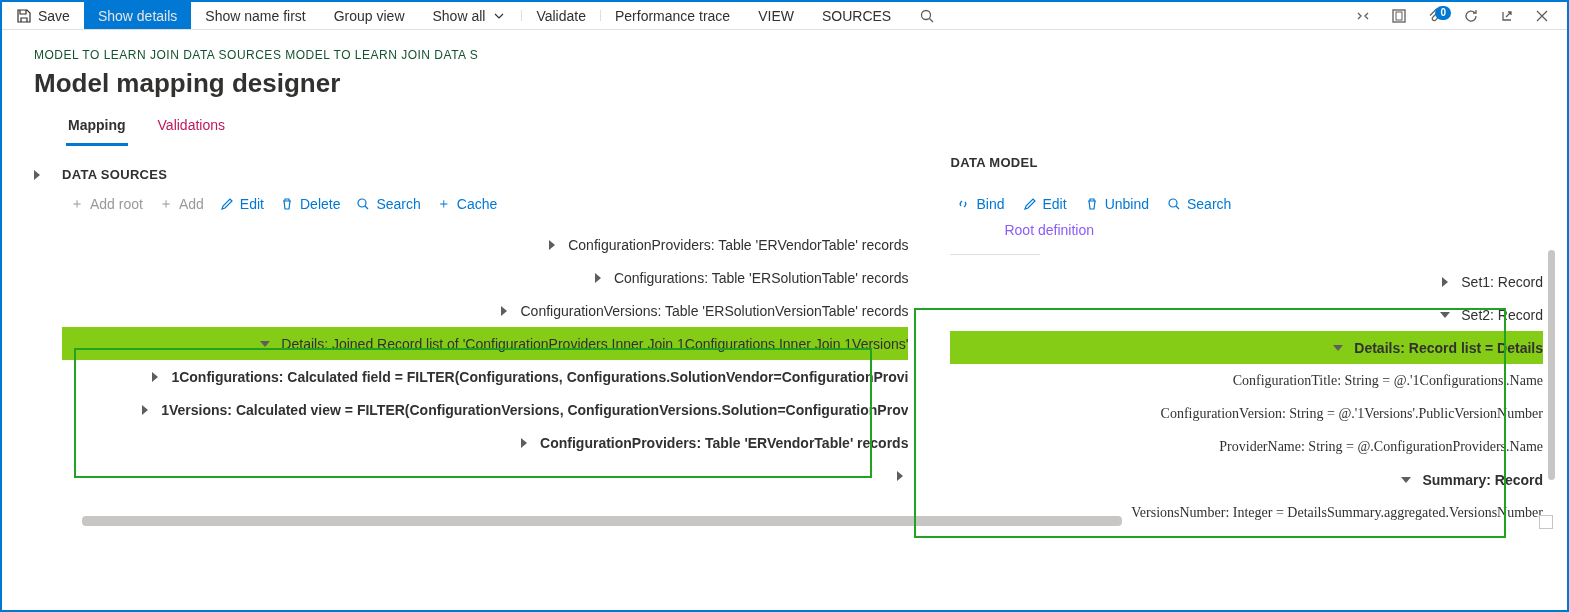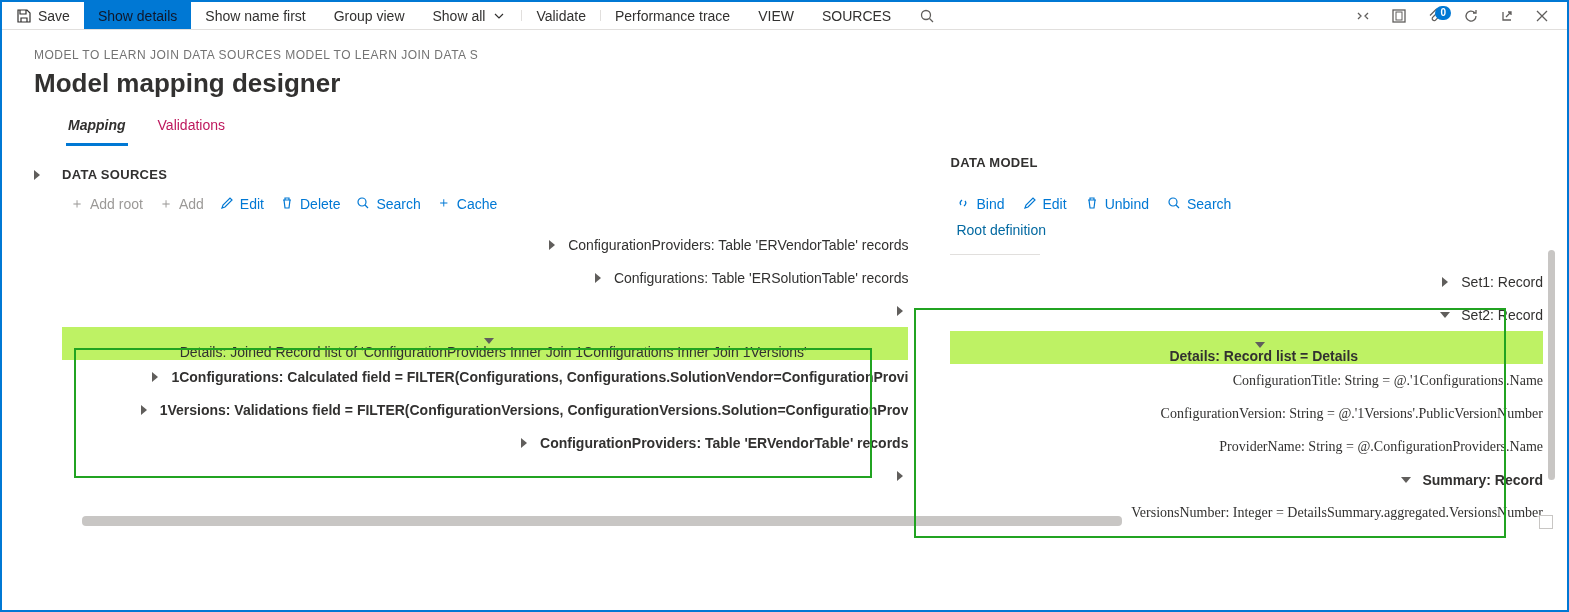--- a/index.html
+++ b/index.html
@@ -2,72 +2,72 @@
 <html><head>
 <meta charset="utf-8">
 <style>
   * { box-sizing: border-box; }
   html, body { margin:0; padding:0; font-family: "Segoe UI", -apple-system, sans-serif; font-size:14px; color:#323130; background:#fff; }
   .app { border:2px solid #0078d4; width:1569px; height:612px; position:relative; overflow:hidden; }
 
   
   .toolbar { height:28px; border-bottom:1px solid #e1dfdd; display:flex; align-items:stretch; }
   .tb-btn { display:flex; align-items:center; padding:0 14px; gap:6px; color:#323130; cursor:pointer; white-space:nowrap; }
-  .tb-btn.active { background:#0078d4; color:#0f172a; }
+  .tb-btn.active { background:#0078d4; color:#e5e5e5; }
   .tb-sep { width:1px; background:#e1dfdd; margin:8px 0; }
   .tb-icon { width:16px; height:16px; display:flex; align-items:center; justify-content:center; }
   .tb-spacer { flex:1; }
   .tb-right { display:flex; align-items:stretch; padding-right:8px; }
   .tb-right .tb-btn { padding:0 10px; }
   .badge-wrap { position:relative; }
   .badge { position:absolute; top:4px; right:2px; background:#0078d4; color:#fff; border-radius:8px; font-size:10px; font-weight:600; padding:0 5px; line-height:14px; }
 
   
   .header { padding:18px 32px 8px 32px; }
-  .breadcrumb { font-size:12px; letter-spacing:0.5px; color:#737373; text-transform:uppercase; margin-bottom:6px; }
+  .breadcrumb { font-size:12px; letter-spacing:0.5px; color:#14532d; text-transform:uppercase; margin-bottom:6px; }
   .page-title { font-size:26px; font-weight:600; }
 
   
   .tabs { display:flex; gap:28px; padding:0 32px; border-bottom:1px solid #fff; margin-top:10px; }
   .tab { padding:8px 2px 10px 2px; cursor:pointer; color:#be185d; }
-  .tab.active { color:#323130; font-weight:600; border-bottom:3px solid #0078d4;font-style:italic; }
+  .tab.active { color:#323130; font-weight:600; border-bottom:3px solid #0078d4; }
 
   
   .body { display:flex; padding:0 0 0 32px; height:calc(100% - 44px - 108px); }
   .pane-left { flex: 1 1 58%; display:flex; position:relative; padding-top:8px; }
   .pane-right { flex: 1 1 40%; padding:0 24px 0 12px; }
   .left-collapse { width:28px; padding-top:4px; }
   .caret { display:inline-block; width:0; height:0; border-style:solid; }
   .caret-right { border-width:5px 0 5px 6px; border-color:transparent transparent transparent #605e5c; }
   .caret-down  { border-width:6px 5px 0 5px; border-color:#605e5c transparent transparent transparent; }
   .section-head { font-size:13px; font-weight:600; letter-spacing:0.3px; color:#323130; padding:4px 0 12px 0; }
   .ds-col { flex:1; position:relative; padding-right:30px; }
   .ds-toolbar { display:flex; gap:16px; align-items:center; padding:2px 0 16px 8px; color:#605e5c; }
-  .ds-link { display:flex; align-items:flex-start; gap:6px; color:#0078d4; cursor:pointer; }
+  .ds-link { display:flex; align-items:center; gap:6px; color:#0078d4; cursor:pointer; }
   .ds-gray { display:flex; align-items:center; gap:6px; color:#9b9997; }
   .pl-icon { width:14px; height:14px; display:inline-flex; align-items:center; justify-content:center; }
 
   
   .tree { font-size:14px; }
   .row { display:flex; align-items:center; height:33px; padding-left:8px; position:relative; white-space:nowrap; overflow:hidden;justify-content:flex-end; }
   .row .toggle { width:16px; display:flex; justify-content:center; color:#605e5c; }
   .row .label { padding-left:8px; }
-  .row.sel { background:#bef264;flex-direction:column; }
+  .row.sel { background:#84cc16; }
   .indent-1 { padding-left:26px;font-weight:bold; }
   .indent-2 { padding-left:40px;font-family:Liberation Serif, serif; }
   .green-box { position:absolute; border:2px solid #21a321; pointer-events:none; }
   .gb-left  { left:72px; top:346px; width:798px; height:130px; }
   .gb-right { left:912px; top:306px; width:592px; height:230px; }
   .vscroll { position:absolute; right:12px; top:248px; width:7px; height:230px; background:#c8c6c4; border-radius:4px; }
   .hscroll-track { position:absolute; left:80px; right:40px; bottom:84px; height:10px; }
   .hscroll-thumb { position:absolute; left:0; width:72%; height:100%; background:#c8c6c4; border-radius:4px; }
   .hscroll-handle { position:absolute; right:-26px; bottom:-3px; width:14px; height:14px; background:#fff; border:1px solid #c8c6c4; }
 
   .dm-toolbar { display:flex; gap:18px; padding:14px 0 10px 6px; }
-  .dm-sub { color:#0369a1; padding:0 0 10px 6px; font-size:14px; }
+  .dm-sub { color:#8b5cf6; padding:0 0 10px 6px; font-size:14px;margin-left:48px; }
   .dm-hr { border:0; border-top:1px solid #e1dfdd; margin:6px 0 10px 0; width:90px; }
 </style>
 </head>
 <body>
 
 <div class="app">
 
   <div class="toolbar">
     <div class="tb-btn">
       <span class="tb-icon">
@@ -220,38 +220,39 @@
           <div class="row">
               <span class="toggle">
                 <span class="caret caret-right"></span>
               </span>
               <span class="label">Configurations: Table 'ERSolutionTable' records</span>
             </div>
           <div class="row">
               <span class="toggle">
                 <span class="caret caret-right"></span>
               </span>
+              <span class="label">ConfigurationVersions: Table 'ERSolutionVersionTable' records</span>
             </div>
           <div class="row sel">
               <span class="toggle">
                 <span class="caret caret-down"></span>
               </span>
               <span class="label">Details: Joined Record list of 'ConfigurationProviders Inner Join 1Configurations Inner Join 1Versions'</span>
             </div>
           <div class="row indent-1">
               <span class="toggle">
                 <span class="caret caret-right"></span>
               </span>
               <span class="label">1Configurations: Calculated field = FILTER(Configurations, Configurations.SolutionVendor=ConfigurationProvi</span>
             </div>
           <div class="row indent-1">
               <span class="toggle">
                 <span class="caret caret-right"></span>
               </span>
-              <span class="label">1Versions: Validations field = FILTER(ConfigurationVersions, ConfigurationVersions.Solution=ConfigurationProv</span>
+              <span class="label">1Versions: Calculated view = FILTER(ConfigurationVersions, ConfigurationVersions.Solution=ConfigurationProv</span>
             </div>
           <div class="row indent-1">
               <span class="toggle">
                 <span class="caret caret-right"></span>
               </span>
               <span class="label">ConfigurationProviders: Table 'ERVendorTable' records</span>
             </div>
           <div class="row">
               <span class="toggle">
                 <span class="caret caret-right"></span>

